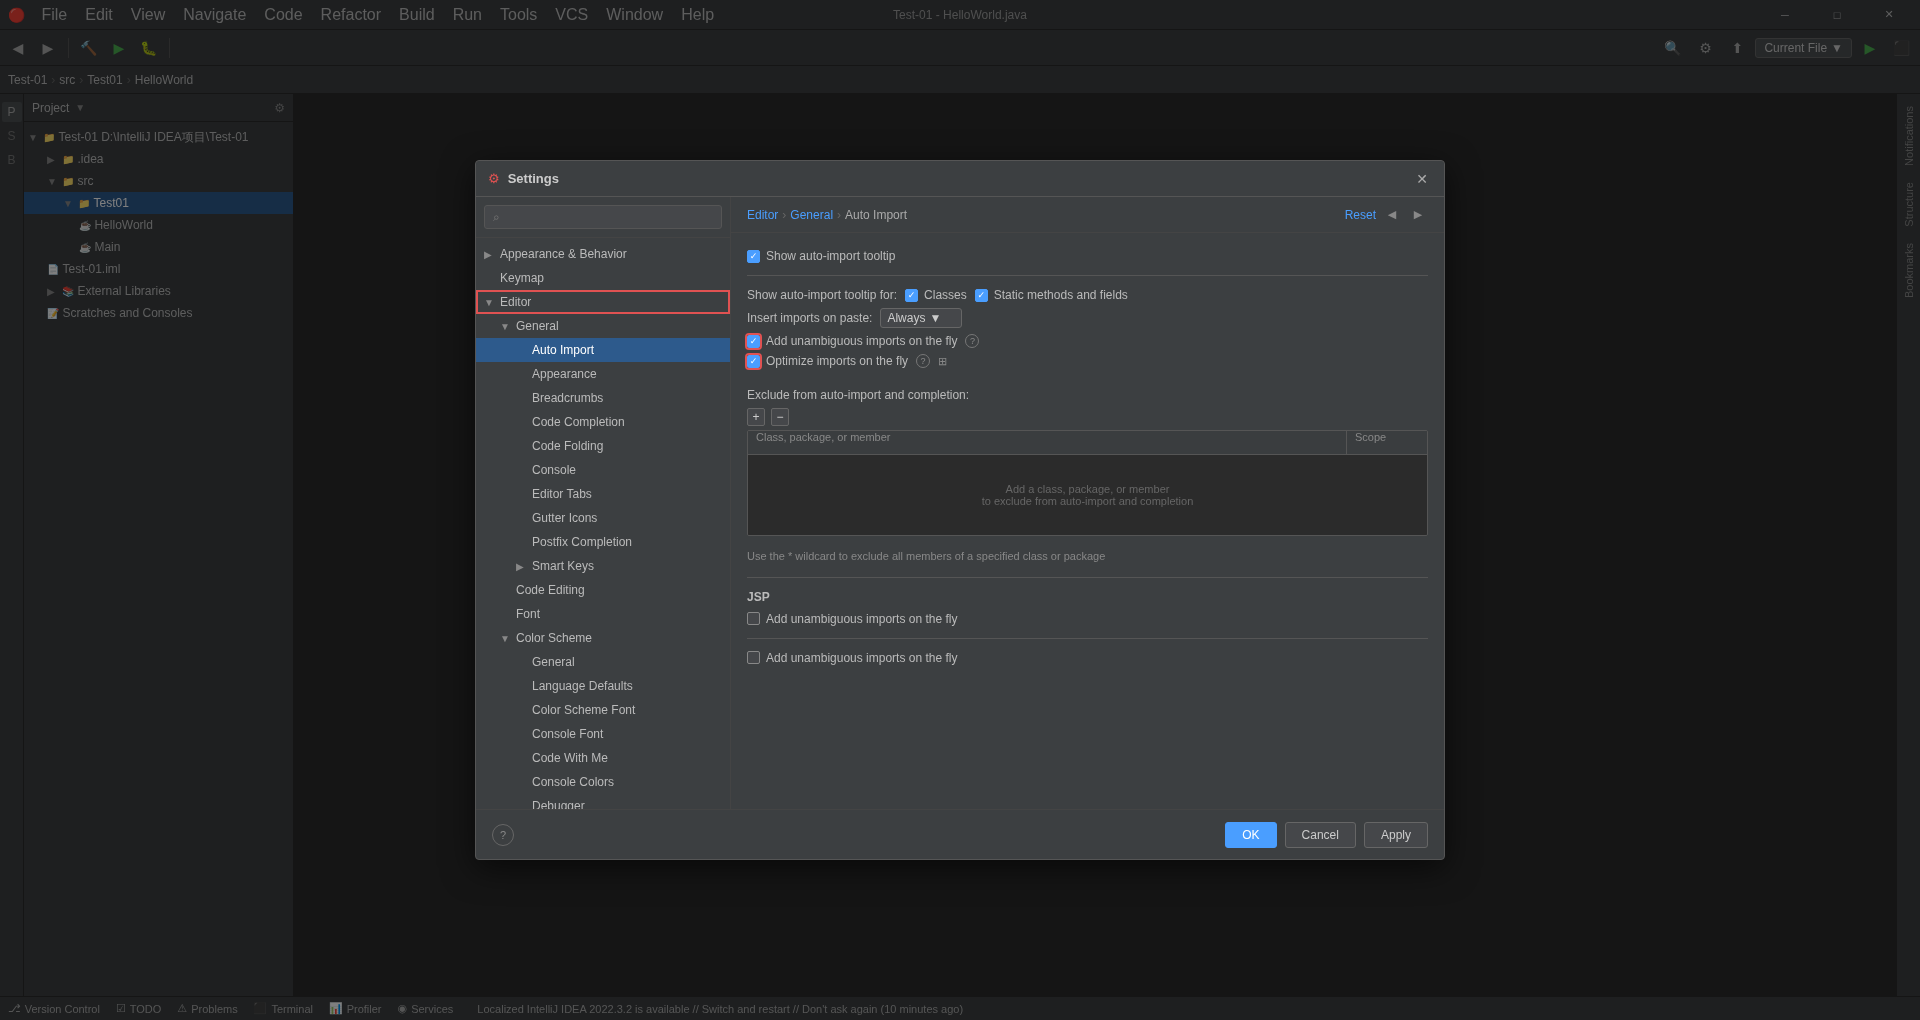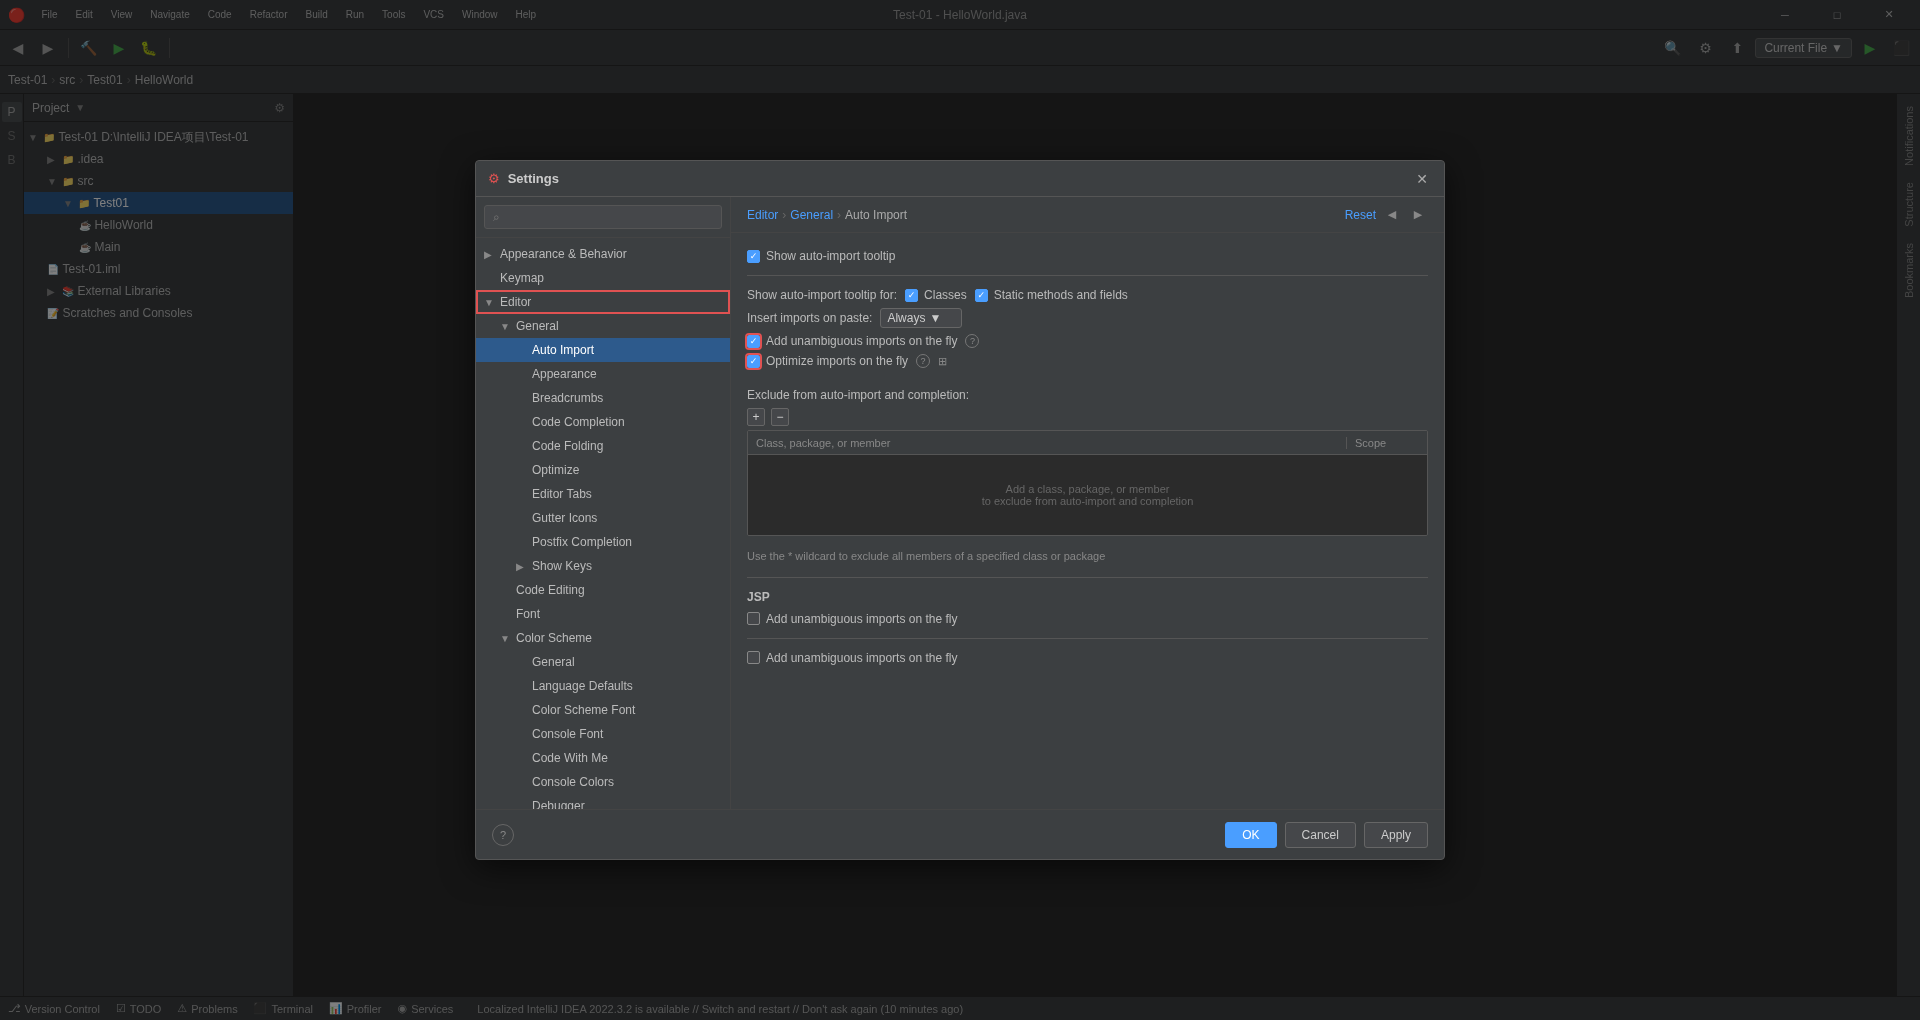--- a/index.html
+++ b/index.html
@@ -32,21 +32,21 @@
     .title-bar-menu {
       display: flex;
       align-items: center;
       gap: 2px;
     }
     .menu-item {
       padding: 2px 8px;
       cursor: pointer;
       border-radius: 3px;
       color: #bbbbbb;
-      font-size: 10px;
+      font-size: 16px;
     }
     .title-bar-center {
       position: absolute;
       left: 50%;
       transform: translateX(-50%);
       color: #9e9e9e;
       font-size: 12px;
     }
     .title-bar-right {
       display: flex;
@@ -473,21 +473,20 @@
     .exclude-table {
       border: 1px solid #555;
       border-radius: 2px;
       overflow: hidden;
     }
     .exclude-table-header {
       display: flex;
       background: #3a3d3f;
       border-bottom: 1px solid #555;
       height: 24px;
-      align-items: center;
     }
     .exclude-col-main {
       flex: 1;
       padding: 0 8px;
       font-size: 11px;
       color: #888;
       border-right: 1px solid #555;
     }
     .exclude-col-scope {
       width: 80px;
@@ -789,41 +788,41 @@
             <span>Code Completion</span>
           </div>
 
           <div class="nav-item sub2">
             <span class="nav-arrow"></span>
             <span>Code Folding</span>
           </div>
 
           <div class="nav-item sub2">
             <span class="nav-arrow"></span>
-            <span>Optimize</span>
+            <span>Console</span>
           </div>
 
           <div class="nav-item sub2">
             <span class="nav-arrow"></span>
             <span>Editor Tabs</span>
           </div>
 
           <div class="nav-item sub2">
             <span class="nav-arrow"></span>
             <span>Gutter Icons</span>
           </div>
 
           <div class="nav-item sub2">
             <span class="nav-arrow"></span>
             <span>Postfix Completion</span>
           </div>
 
           <div class="nav-item sub2">
             <span class="nav-arrow">▶</span>
-            <span>Show Keys</span>
+            <span>Smart Keys</span>
           </div>
 
           <div class="nav-item sub">
             <span class="nav-arrow"></span>
             <span>Code Editing</span>
           </div>
 
           <div class="nav-item sub">
             <span class="nav-arrow"></span>
             <span>Font</span>

